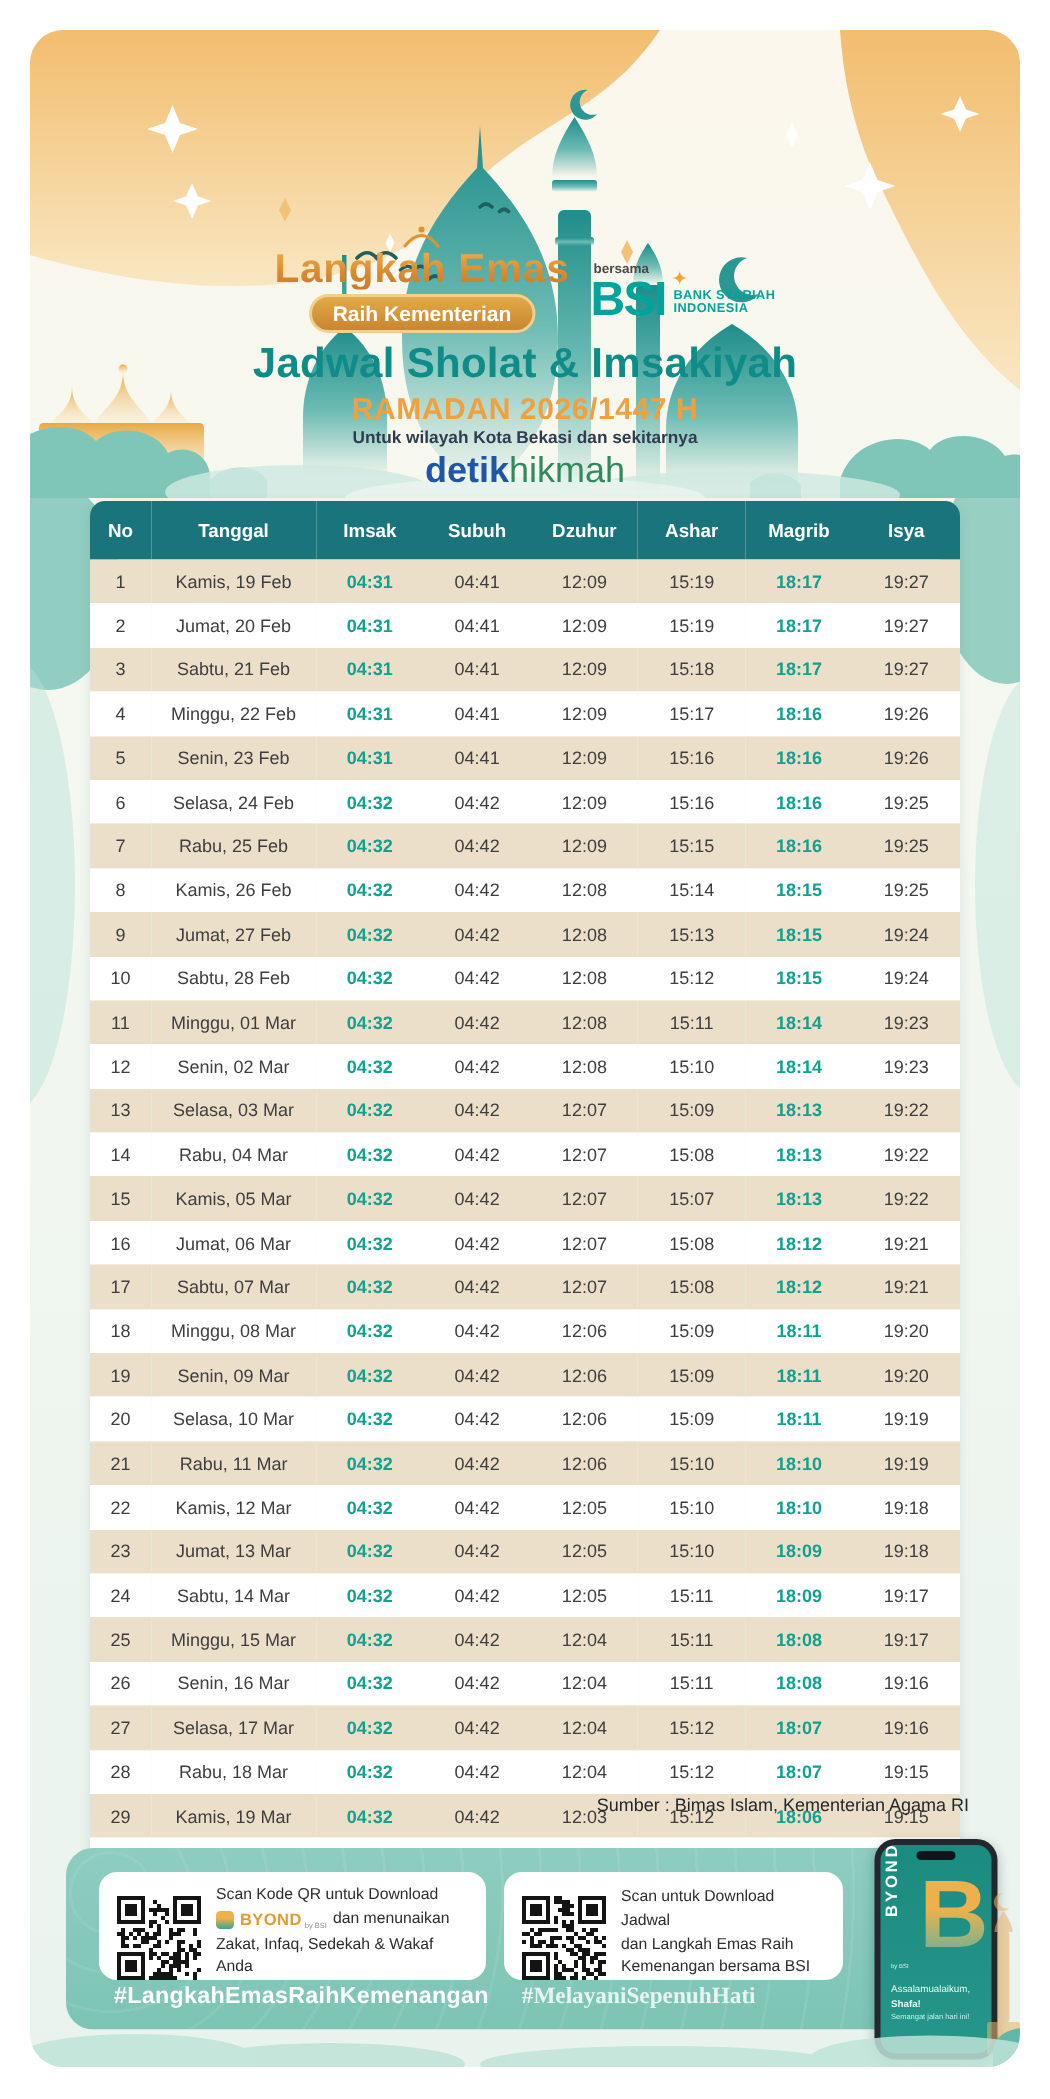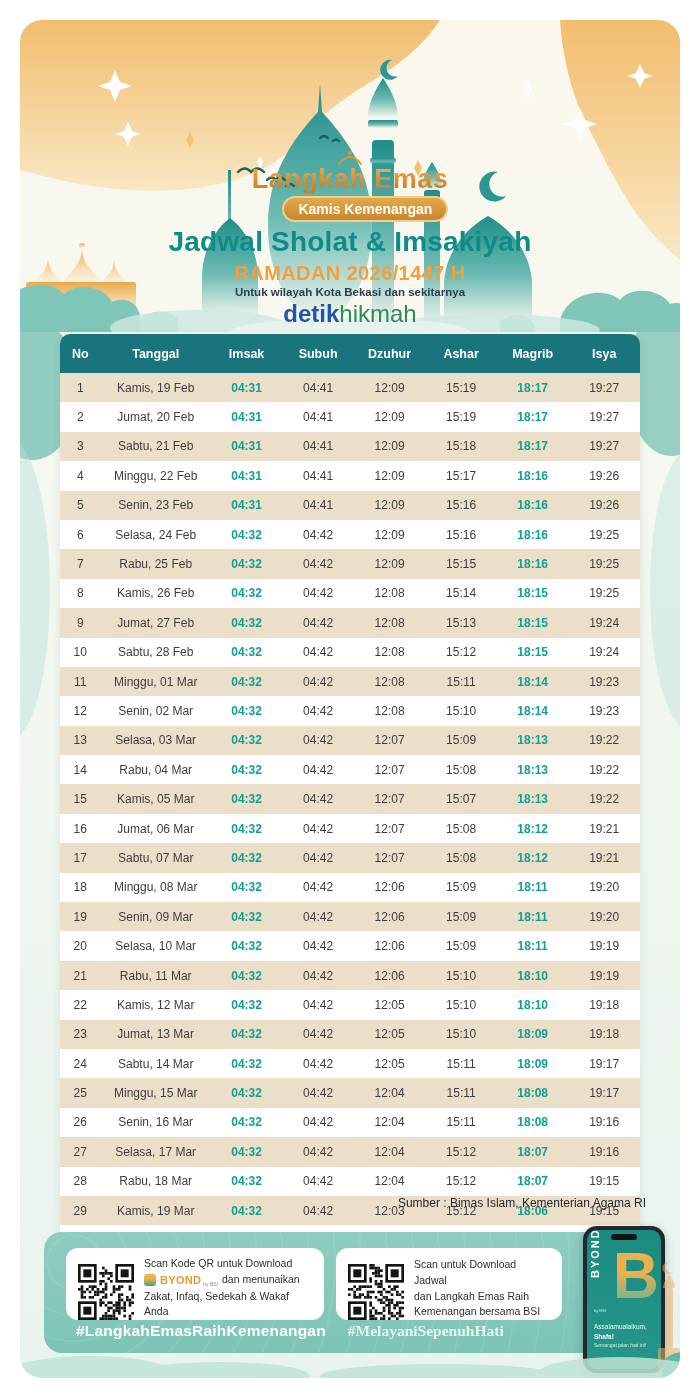--- a/index.html
+++ b/index.html
@@ -3,21 +3,21 @@
 <meta charset="utf-8">
 <style>
   html,body{margin:0;padding:0;}
   body{width:700px;height:1399px;background:#ffffff;position:relative;overflow:hidden;
        font-family:"Liberation Sans",sans-serif;}
   .card{position:absolute;left:20px;top:20px;width:660px;height:1358px;border-radius:22px;
         overflow:hidden;background:linear-gradient(180deg,#fcf7ec 0%,#f4f8f0 30%,#eef5ef 70%,#e9f3ee 100%);}
   .sky{position:absolute;left:0;top:0;width:660px;height:312px;}
   
   .logo-row{position:absolute;left:0;top:146px;width:660px;display:flex;justify-content:center;align-items:center;gap:14px;}
-  .le-block{position:relative;text-align:right;}
+  .le-block{position:relative;text-align:center;}
   .lantern{position:absolute;left:50%;top:-16px;transform:translateX(-50%);}
   .le-title{font-size:27px;font-weight:800;letter-spacing:.5px;
     background:linear-gradient(180deg,#efae4e 0%,#d88a30 60%,#c97c28 100%);
     -webkit-background-clip:text;background-clip:text;color:transparent;line-height:1;}
   .le-pill{margin-top:3px;display:inline-block;padding:4px 14px;border-radius:999px;
     background:linear-gradient(180deg,#e2aa48,#c9862f);border:2px solid #f2cf8a;
     color:#fff;font-weight:800;font-size:14px;line-height:1;}
   .bsi-block{display:flex;flex-direction:column;align-items:flex-start;line-height:1;}
   .bersama{font-size:9px;color:#4a4a4a;font-weight:600;margin-bottom:2px;margin-left:2px;}
   .bsi-line{display:flex;align-items:flex-end;gap:5px;position:relative;}
@@ -163,21 +163,32 @@
     </g>
   </svg>
 
   <div class="logo-row">
     <div class="le-block">
       <svg class="lantern" width="26" height="16" viewBox="0 0 26 16">
         <path d="M2,14 Q13,0 24,14" fill="none" stroke="#e0922f" stroke-width="2" stroke-linecap="round"></path>
         <circle cx="13" cy="3" r="2" fill="#e0922f"></circle>
       </svg>
       <div class="le-title">Langkah Emas</div>
-      <div class="le-pill">Kamis Kemenangan</div>
+      <div class="le-pill">Raih Kementerian</div>
+    </div>
+    <div class="bsi-block">
+      <span class="bersama">bersama</span>
+      <div class="bsi-line">
+        <span class="bsi-word">BSI</span>
+        <span class="bsi-star">✦</span>
+        <span class="bsi-name">
+          <span>BANK SYARIAH</span><br>
+          <span>INDONESIA</span>
+        </span>
+      </div>
     </div>
   </div>
 
   <div class="main-title">Jadwal Sholat &amp; Imsakiyah</div>
   <div class="period">RAMADAN 2026/1447 H</div>
   <div class="region">Untuk wilayah Kota Bekasi dan sekitarnya</div>
   <div class="detik-brand">
     <span class="d1">detik</span><span class="d2">hikmah</span>
   </div>
 

